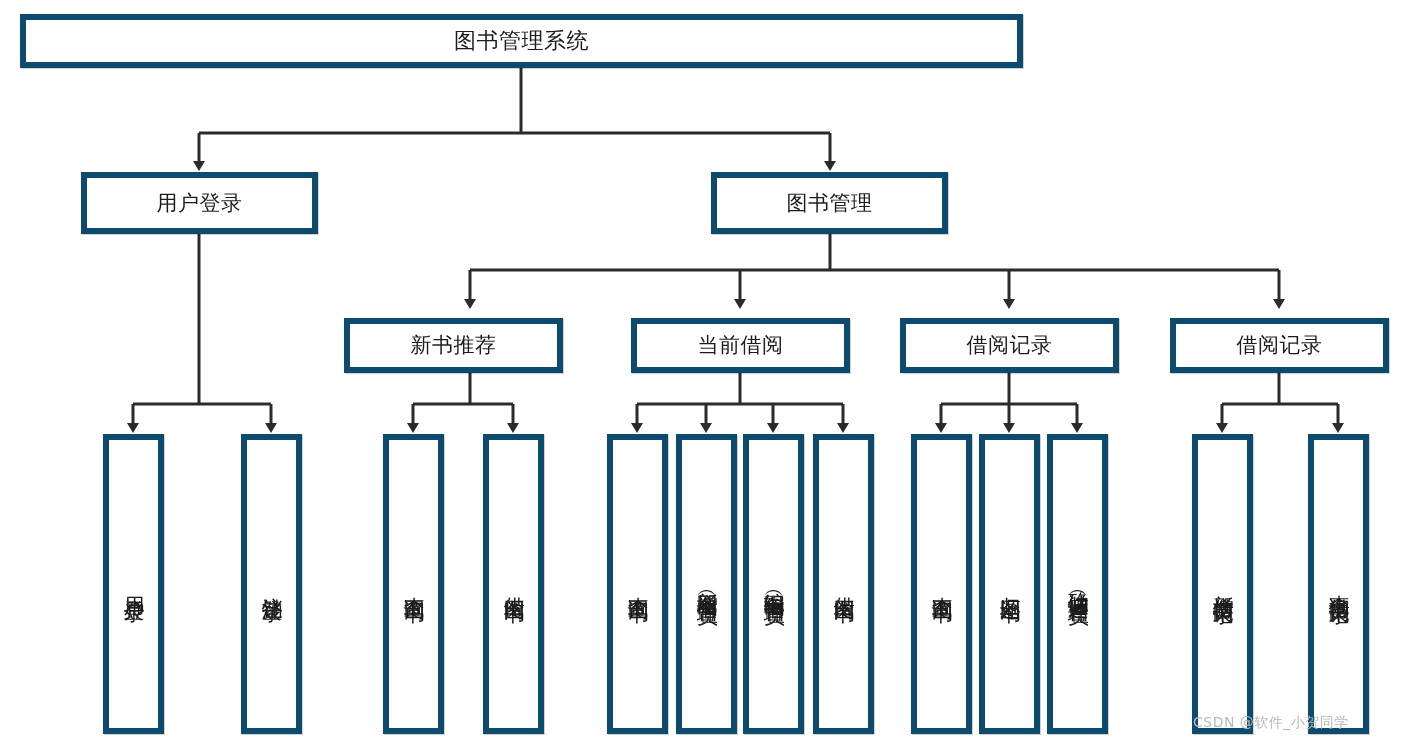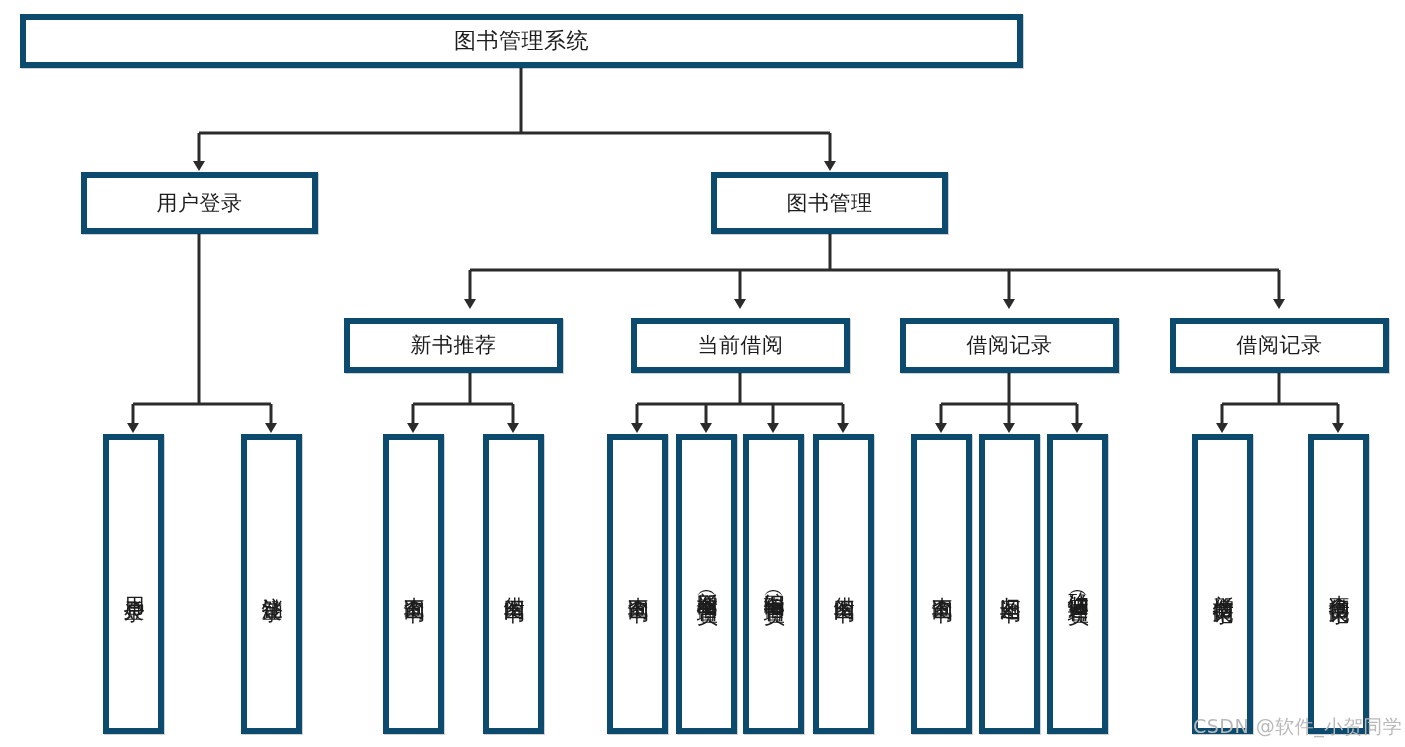--- a/index.html
+++ b/index.html
@@ -48,21 +48,21 @@
     writing-mode:vertical-rl;
     text-orientation:upright;
     font-size:21px;
     line-height:1.30;
     letter-spacing:2px;
     white-space:nowrap;
     max-height:280px;
   }
   .watermark{
     position:absolute;
-    font-size:19px;
+    font-size:14px;
     color:#b9b9b9;
     white-space:nowrap;
     letter-spacing:0.5px;
     font-family:"DejaVu Sans","Liberation Sans",sans-serif;
   }
 </style>
 </head>
 <body>
 
 <div id="canvas">

